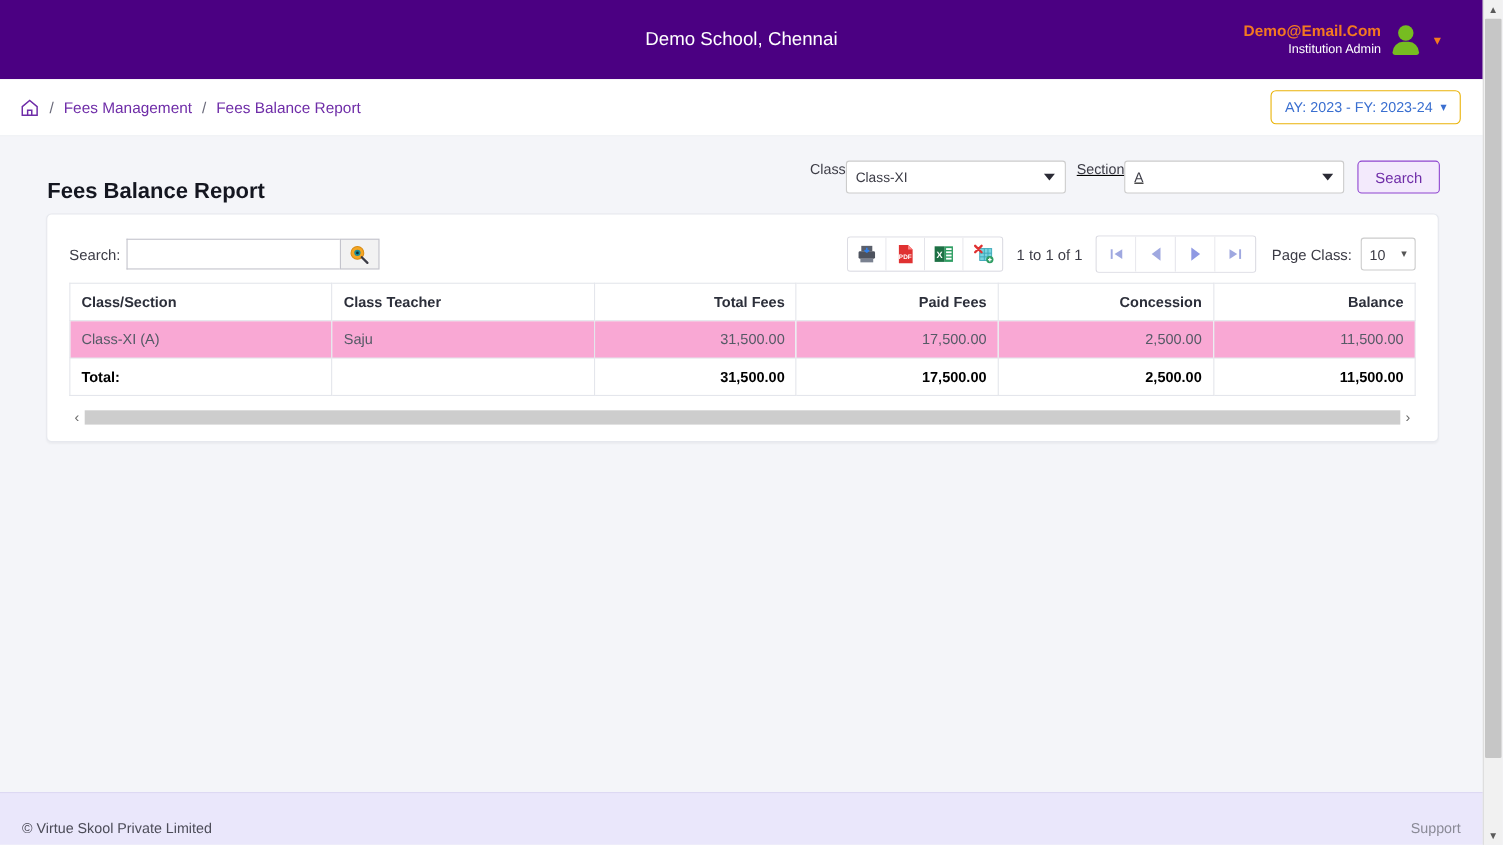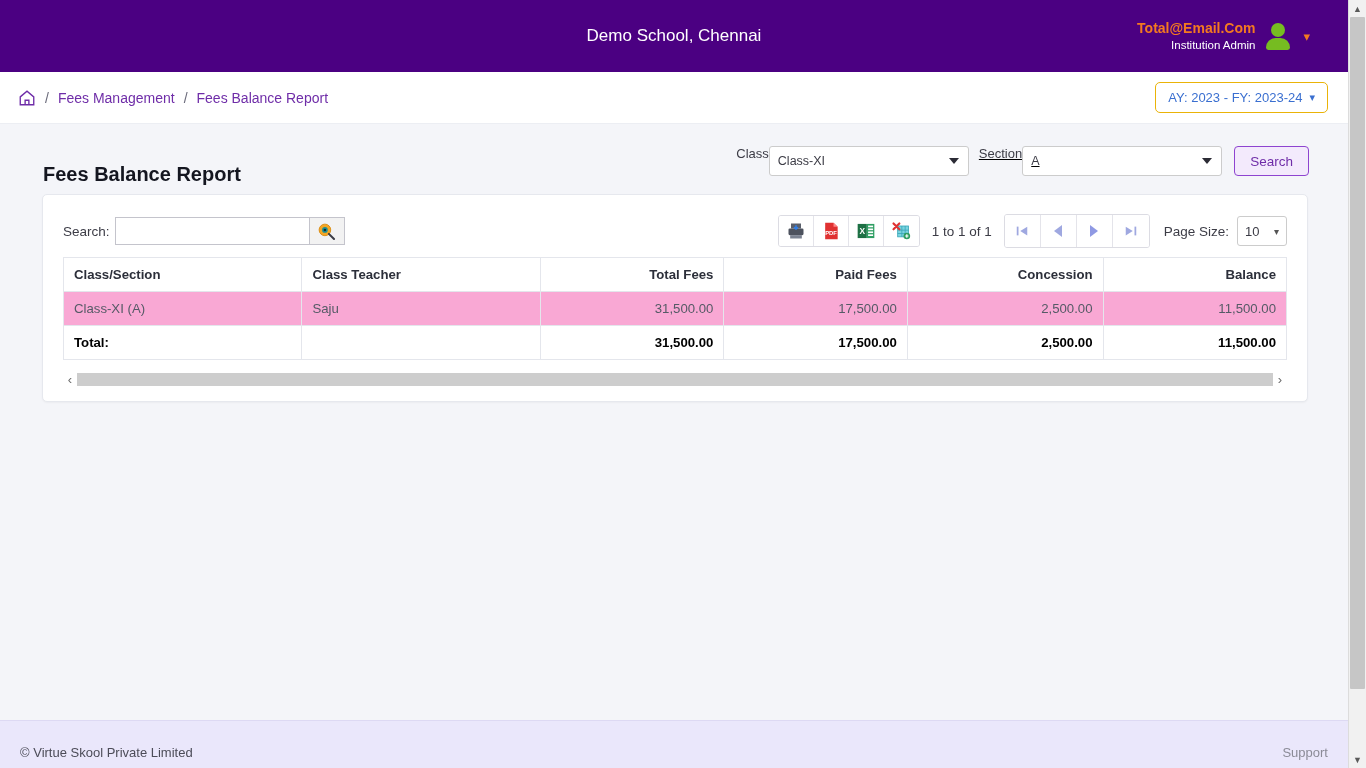--- a/index.html
+++ b/index.html
@@ -206,21 +206,21 @@
 <body>
 
 <div class="page">
 
   <div class="topbar">
 
     <div class="school-title">Demo School, Chennai</div>
 
     <div class="user-area">
       <div class="user-text">
-        <div class="user-email">Total@Email.Com</div>
+        <div class="user-email">Demo@Email.Com</div>
         <div class="user-role">Institution Admin</div>
       </div>
       <div class="avatar">
         <span class="avatar-head"></span>
           <span class="avatar-body"></span>
       </div>
       <span class="chev-orange">▾</span>
     </div>
   </div>
 
@@ -348,21 +348,21 @@
                 </svg>
             </div>
             <div class="pagbtn">
               <svg width="14" height="14" viewBox="0 0 16 16" fill="#9fa8e0">
                 <path d="M2 3l8 5-8 5z"></path>
                   <rect x="12" y="3" width="2" height="10"></rect>
               </svg>
             </div>
           </div>
 
-          <span class="ps-label">Page Size:</span>
+          <span class="ps-label">Page Class:</span>
           <div class="ps-select">
             <span>10</span>
             <span class="cv">▾</span>
           </div>
         </div>
       </div>
 
       <table>
         <colgroup>
           <col style="width:19.5%">

